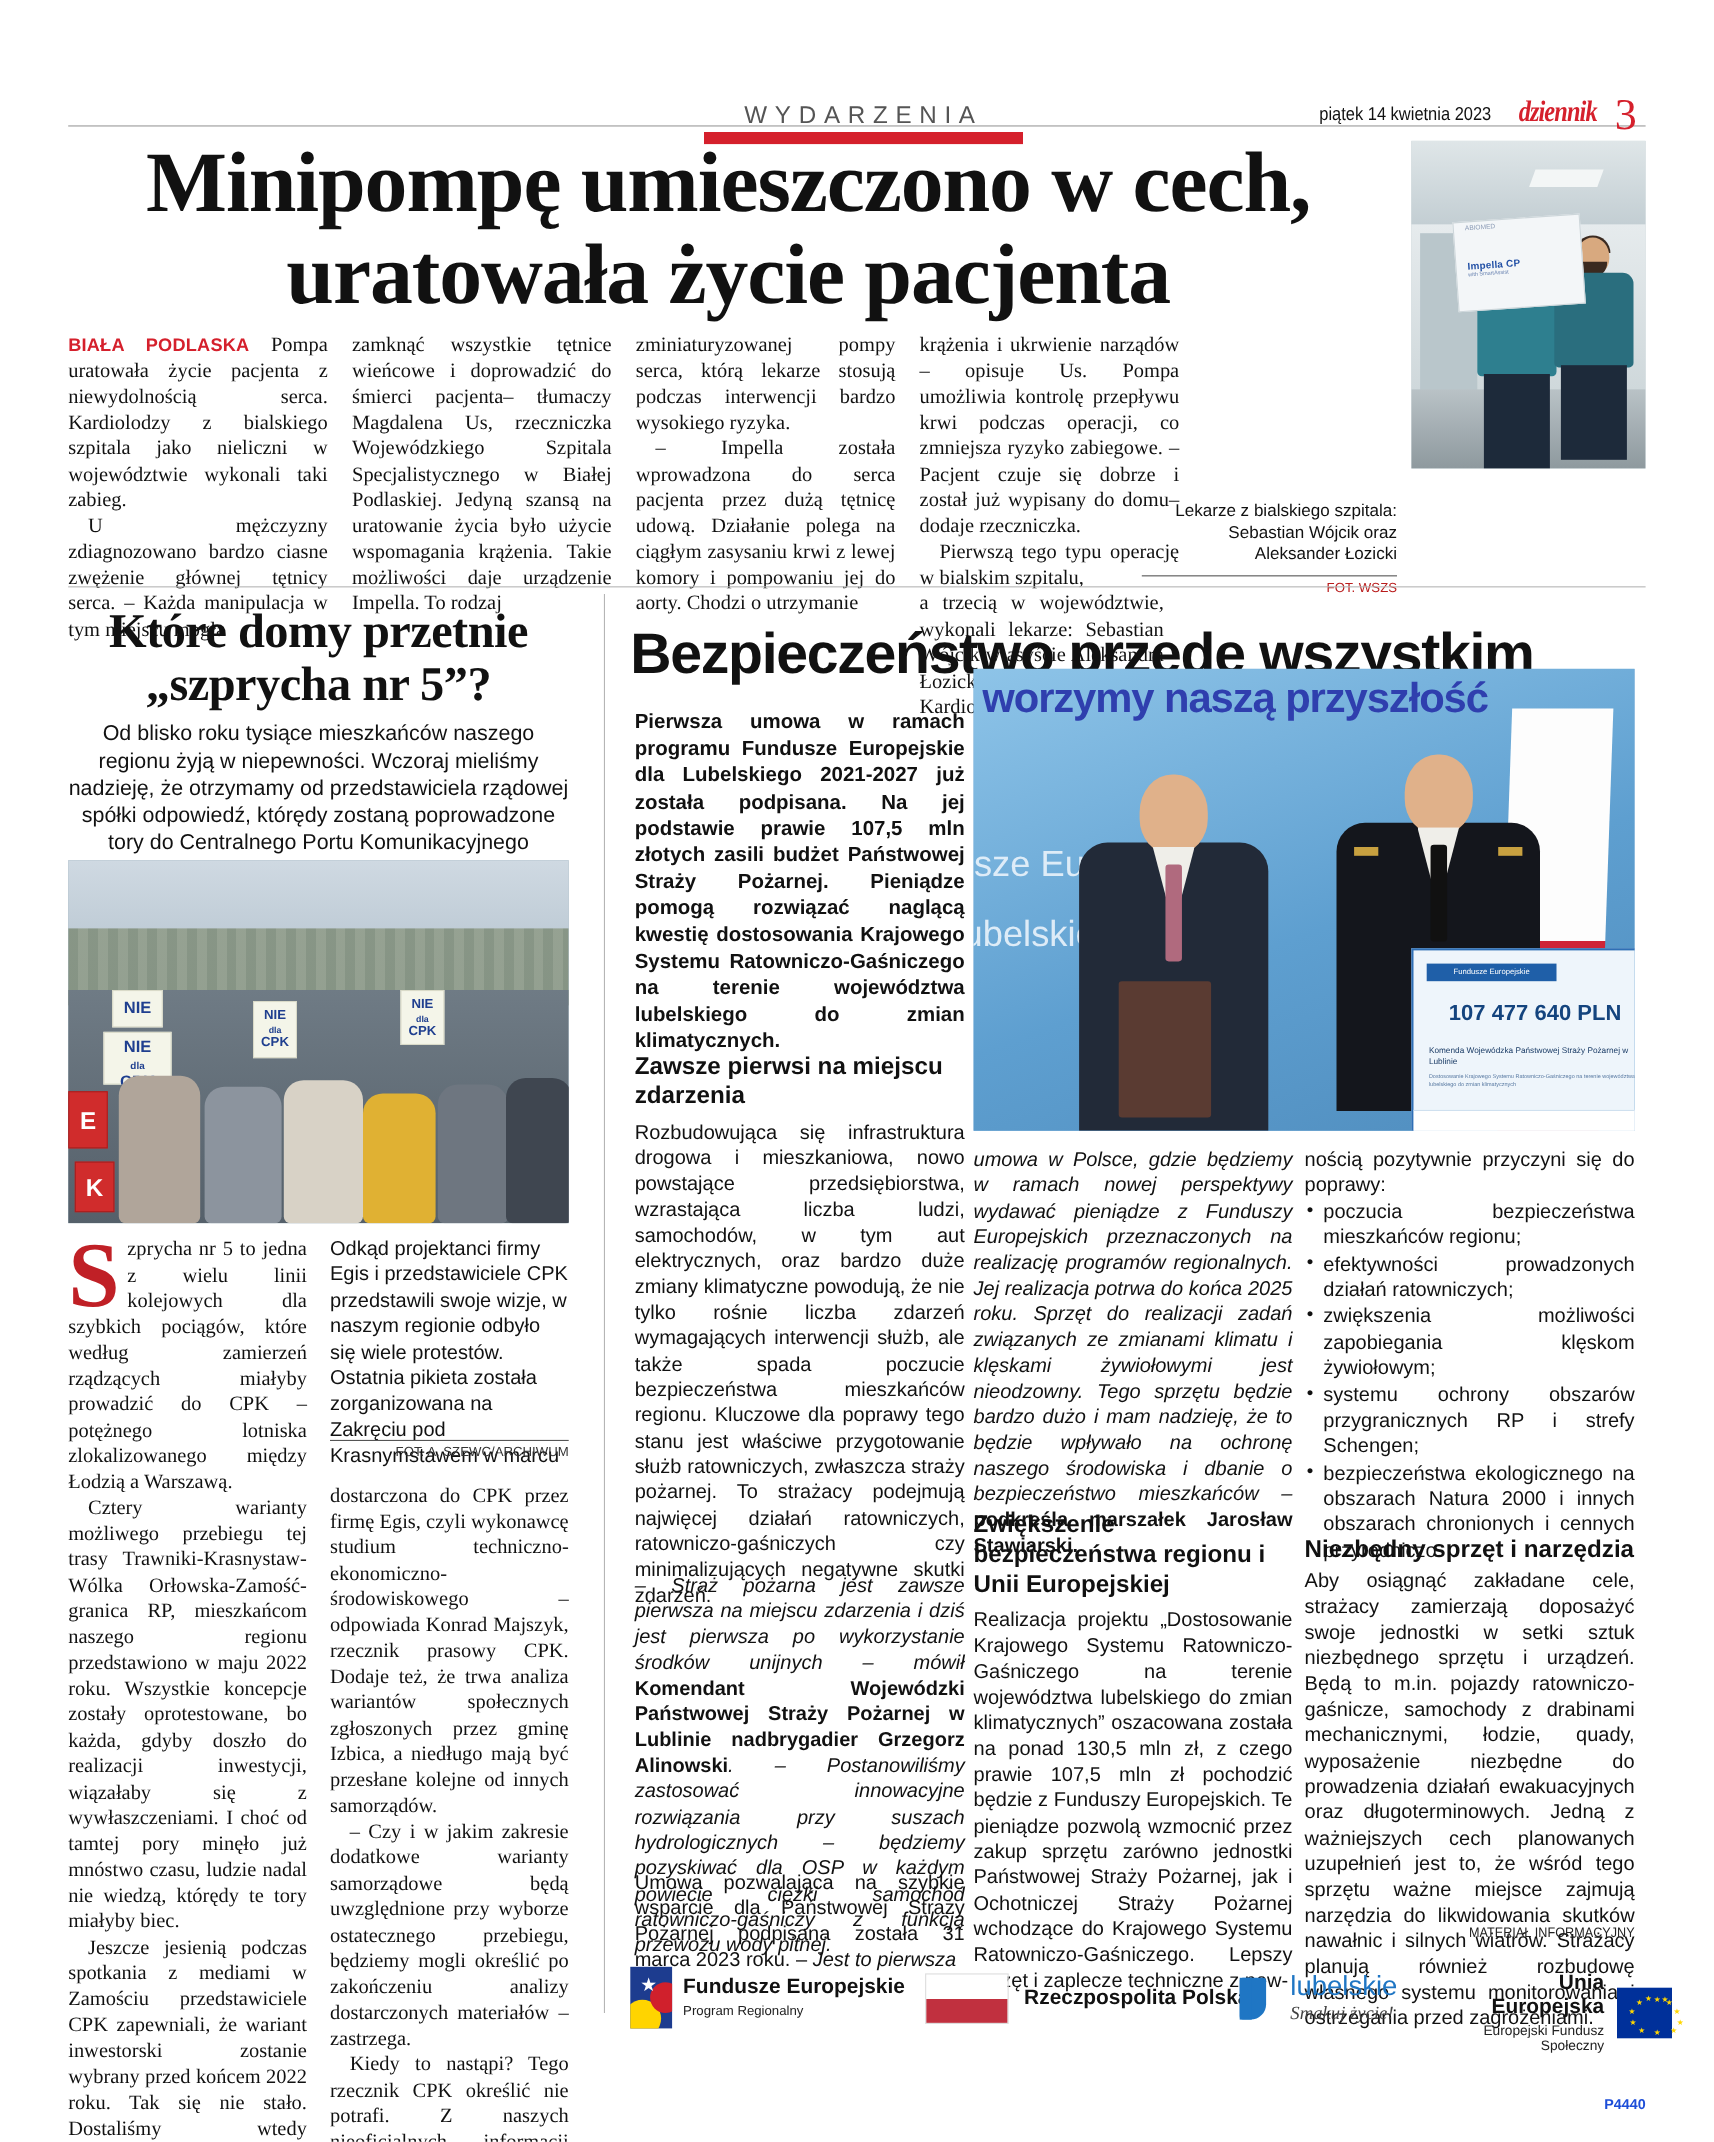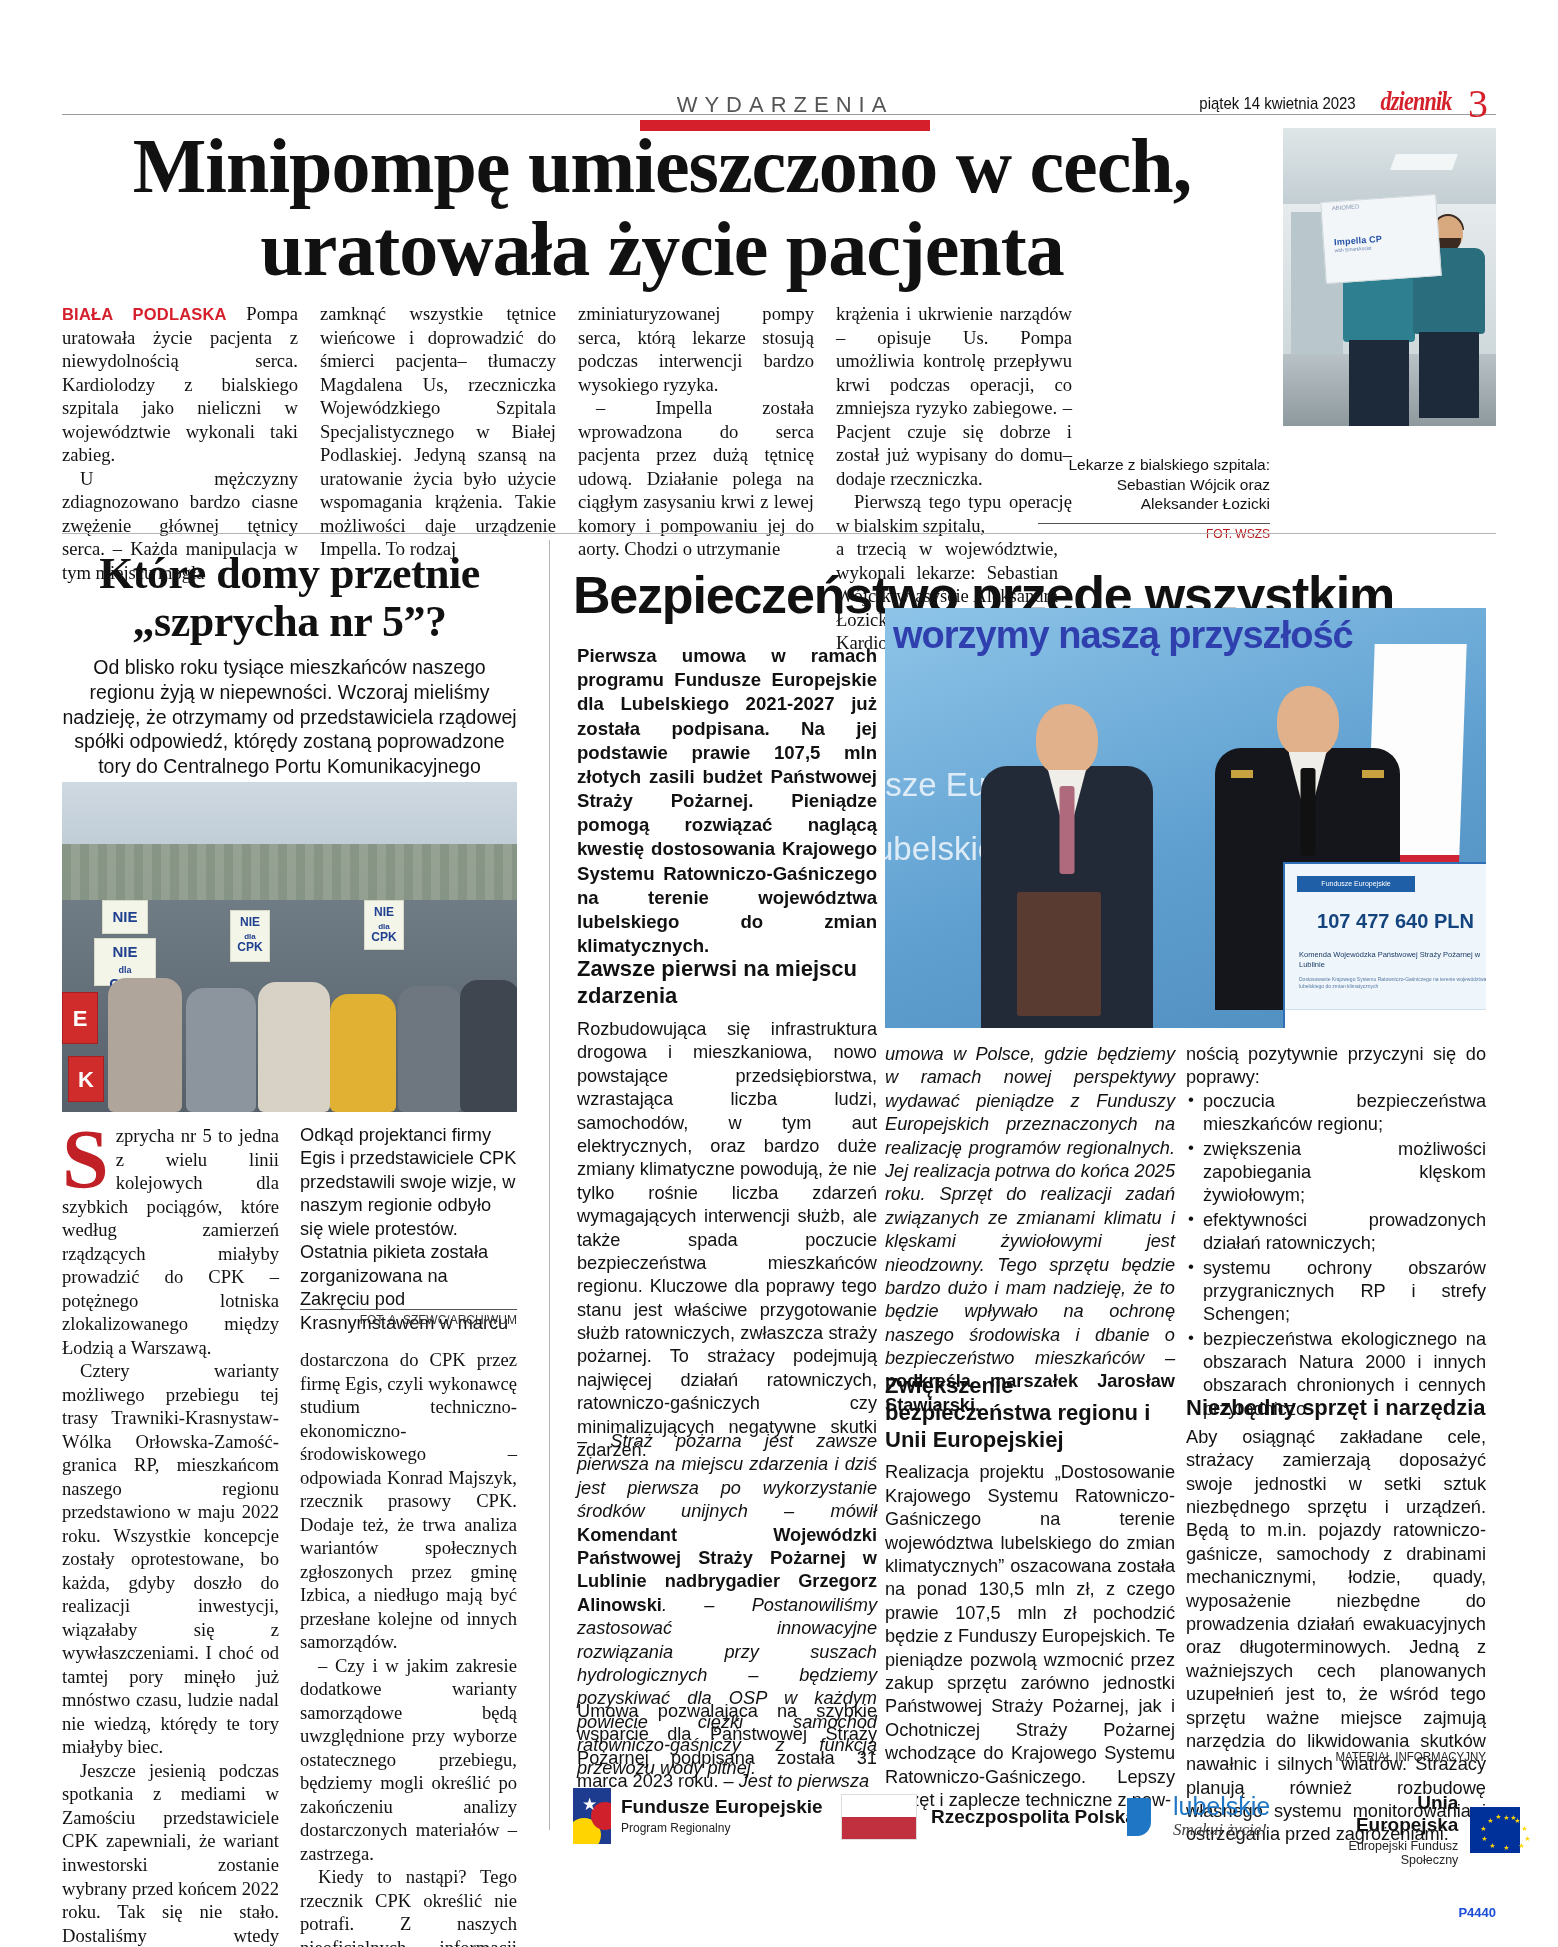--- a/index.html
+++ b/index.html
@@ -497,22 +497,22 @@
   </div>
   <div style="position:absolute;left:885px;top:1373px;width:290px;">
     <div class="ad-sub" style="margin-top:0;">Zwiększenie bezpieczeństwa regionu i Unii Europejskiej</div>
     <div class="ad-col">Realizacja projektu „Dostosowanie Krajowego Systemu Ratowniczo-Gaśniczego na terenie województwa lubelskiego do zmian klimatycznych” oszacowana została na ponad 130,5 mln zł, z czego prawie 107,5 mln zł pochodzić będzie z Funduszy Europejskich. Te pieniądze pozwolą wzmocnić przez zakup sprzętu zarówno jednostki Państwowej Straży Pożarnej, jak i Ochotniczej Straży Pożarnej wchodzące do Krajowego Systemu Ratowniczo-Gaśniczego.    Lepszy sprzęt i zaplecze techniczne z pew-</div>
   </div>
 
   <div class="ad-col ad-c3">
     <span>nością pozytywnie przyczyni się do poprawy:</span>
     <ul class="ad-bullets">
       <li>poczucia bezpieczeństwa mieszkańców regionu;</li>
+      <li>efektywności prowadzonych działań ratowniczych;</li>
       <li>zwiększenia możliwości zapobiegania klęskom żywiołowym;</li>
-      <li>efektywności prowadzonych działań ratowniczych;</li>
       <li>systemu ochrony obszarów przygranicznych RP i strefy Schengen;</li>
       <li>bezpieczeństwa ekologicznego na obszarach Natura 2000 i innych obszarach chronionych i cennych przyrodniczo.</li>
     </ul>
   </div>
   <div style="position:absolute;left:1186px;top:1395px;width:300px;">
     <div class="ad-sub" style="margin-top:0;margin-bottom:4px;">Niezbędny sprzęt i narzędzia</div>
     <div class="ad-col">Aby osiągnąć zakładane cele, strażacy zamierzają doposażyć swoje jednostki w setki sztuk niezbędnego sprzętu i urządzeń. Będą to m.in. pojazdy ratowniczo-gaśnicze, samochody z drabinami mechanicznymi, łodzie, quady, wyposażenie niezbędne do prowadzenia działań ewakuacyjnych oraz długoterminowych. Jedną z ważniejszych cech planowanych uzupełnień jest to, że wśród tego sprzętu ważne miejsce zajmują narzędzia do likwidowania skutków nawałnic i silnych wiatrów. Strażacy planują również rozbudowę własnego systemu monitorowania i ostrzegania przed zagrożeniami.</div>
   </div>
 
   <div class="ad-credit">MATERIAŁ INFORMACYJNY</div>

